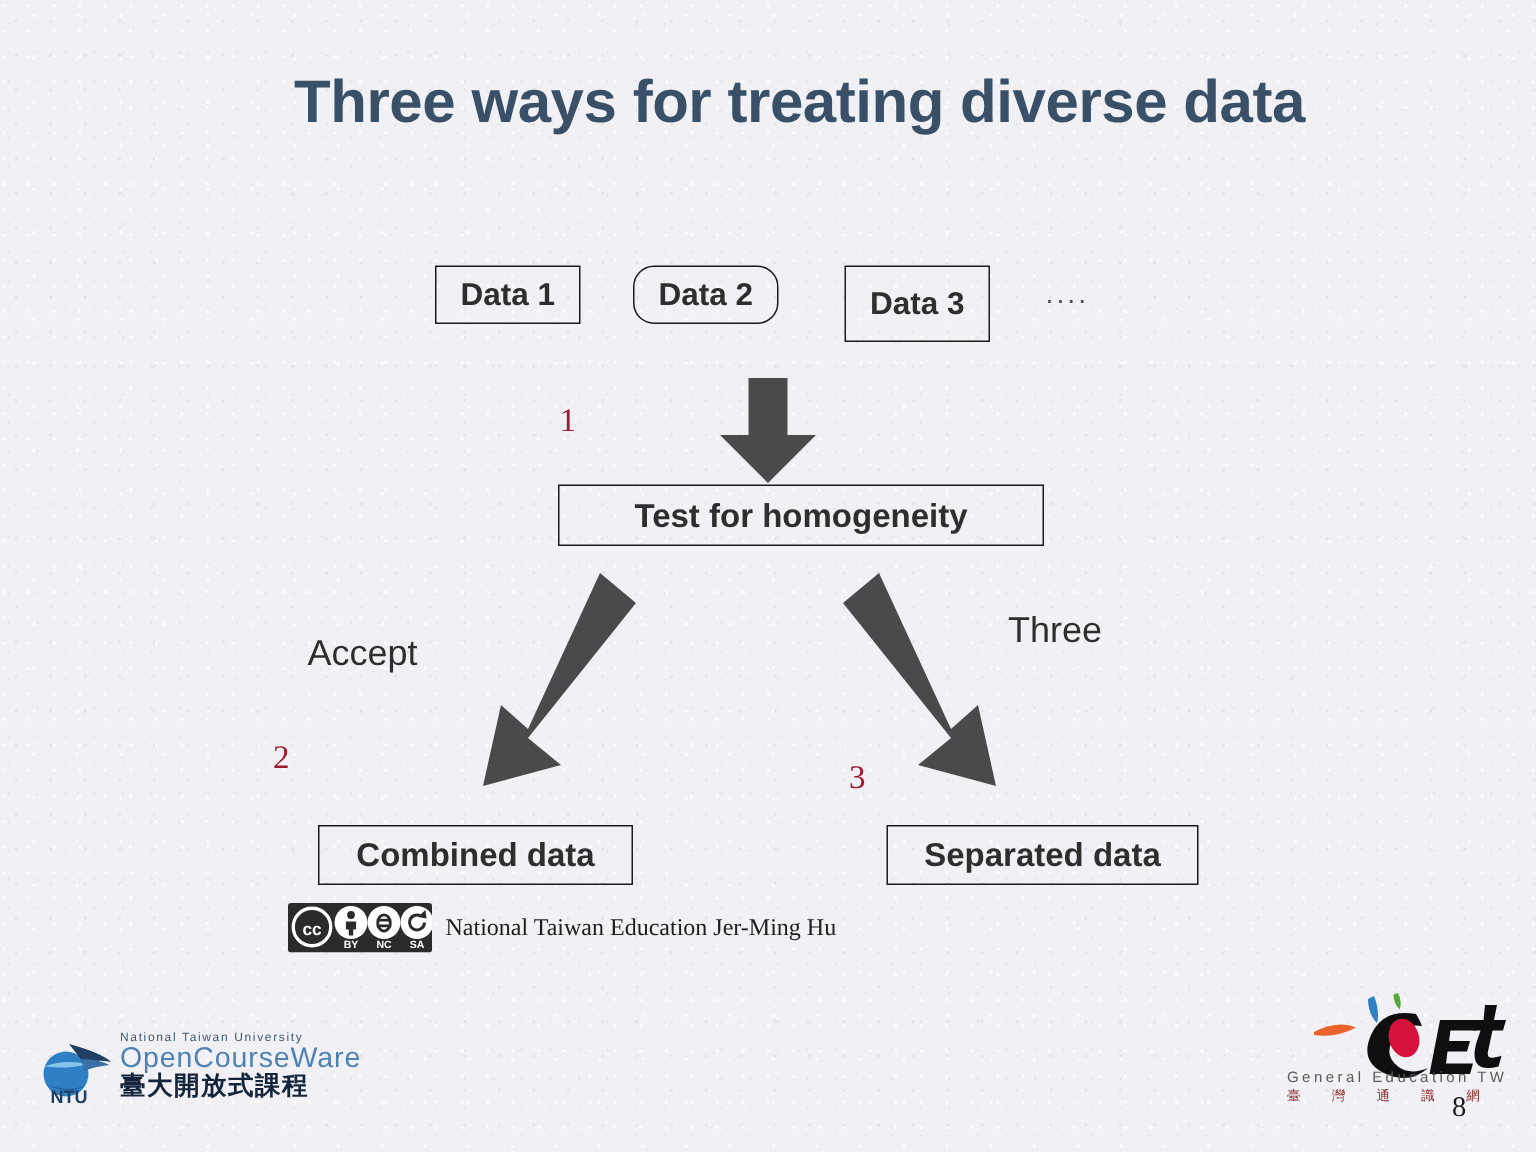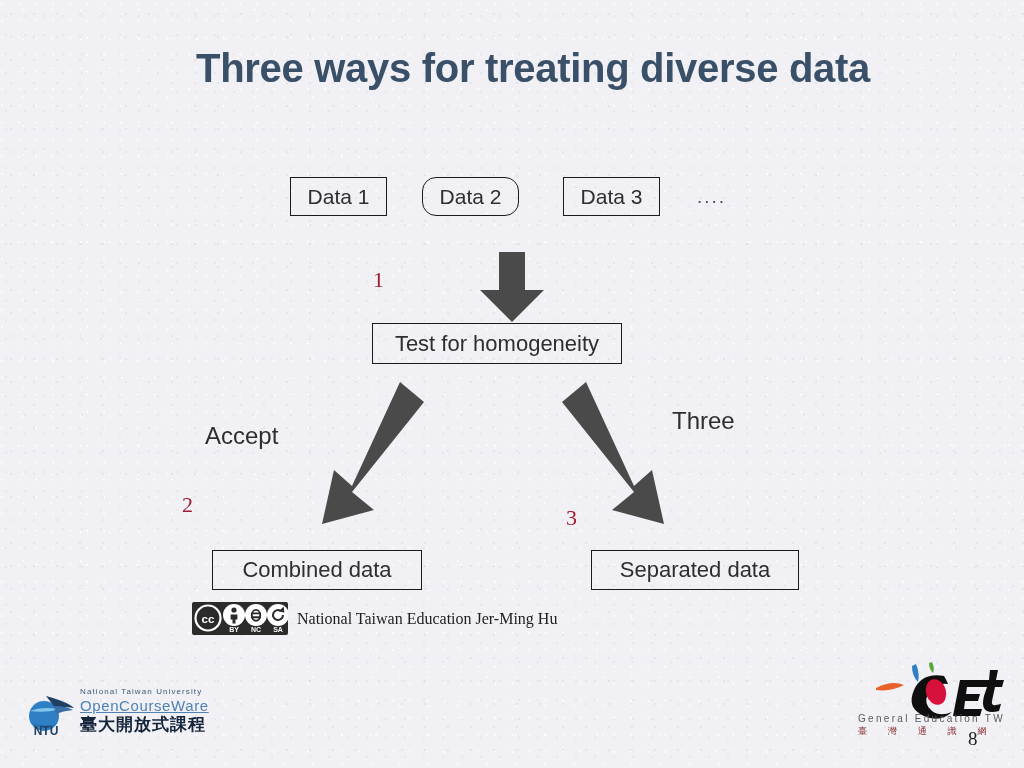--- a/index.html
+++ b/index.html
@@ -52,39 +52,40 @@
     border: 1.6px solid #1b1b1b;
     background: transparent;
     color: #2e2e2e;
     font-family: "Liberation Sans", sans-serif;
     font-size: 21px;
     line-height: 1;
     display: flex;
     align-items: center;
     justify-content: center;
     white-space: nowrap;
+    font-weight: bold;
   }
 
   #box-data1 { left: 290px; top: 177px; width: 97px;  height: 39px; }
   #box-data2 { left: 422px; top: 177px; width: 97px;  height: 39px; border-radius: 14px; }
-  #box-data3 { left: 563px; top: 177px; width: 97px;  height: 39px; }
+  #box-data3 { left: 563px; top: 177px; width: 97px;  height: 51px; }
 
   #ellipsis-more {
     position: absolute;
     left: 697px;
     top: 186px;
     font-family: "Liberation Sans", sans-serif;
     font-size: 19px;
     color: #50505a;
     letter-spacing: 2px;
     white-space: nowrap;
   }
 
   #box-test {
-    left: 372px; top: 323px; width: 250px; height: 41px;
+    left: 372px; top: 323px; width: 324px; height: 41px;
     font-size: 22px;
   }
 
   #box-combined { left: 212px; top: 550px; width: 210px; height: 40px; font-size: 22px; }
   #box-separated{ left: 591px; top: 550px; width: 208px; height: 40px; font-size: 22px; }
 
   
   .stepnum {
     position: absolute;
     font-family: "Liberation Serif", serif;
@@ -156,26 +157,25 @@
   #ntu-line1 {
     font-family: "Liberation Sans", sans-serif;
     font-size: 8px;
     letter-spacing: 1.1px;
     color: #3b5a74;
     white-space: nowrap;
     line-height: 11px;
   }
   #ntu-line2 {
     font-family: "Liberation Sans", sans-serif;
-    font-size: 15px;
+    font-size: 19px;
     letter-spacing: 0.6px;
     color: #4f82b4;
     white-space: nowrap;
     line-height: 17px;
-    text-decoration: underline;
   }
   #ntu-line3 {
     font-family: "DejaVu Sans", sans-serif;
     font-size: 17px;
     font-weight: bold;
     letter-spacing: 1px;
     color: #14243a;
     white-space: nowrap;
     line-height: 20px;
   }

